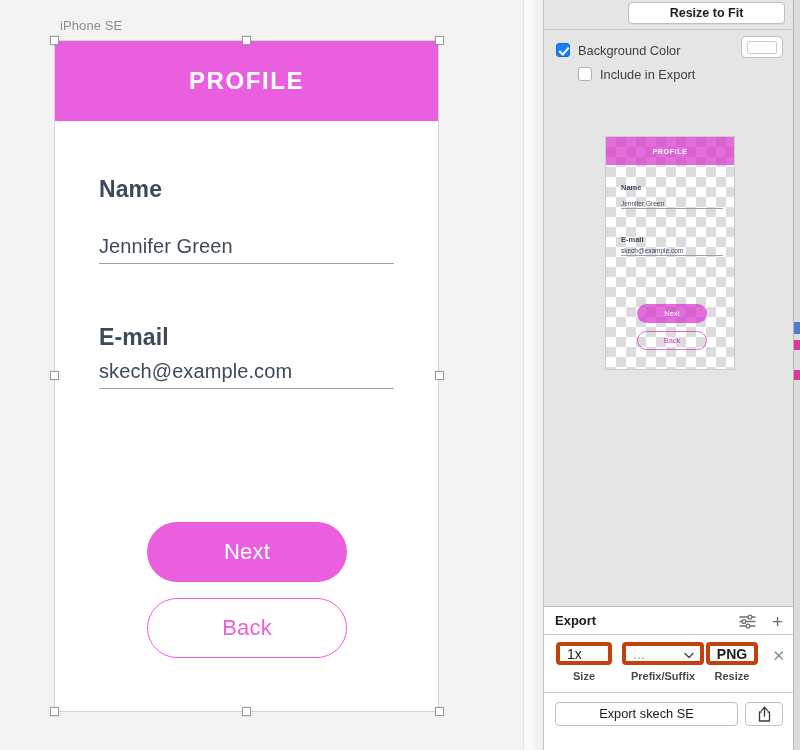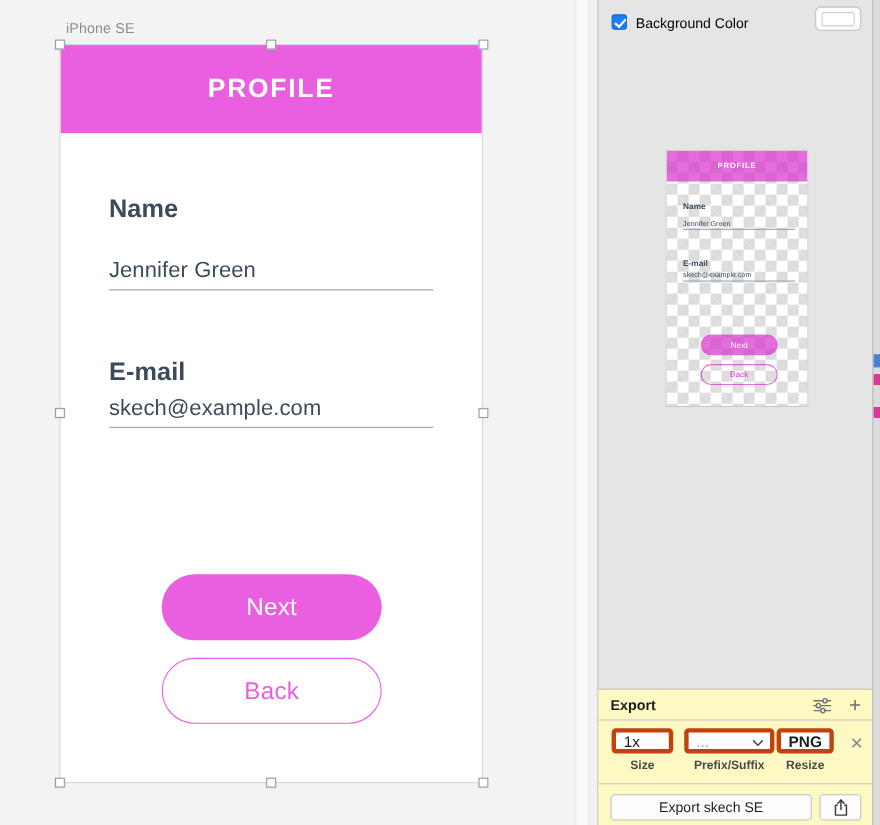--- a/index.html
+++ b/index.html
@@ -154,21 +154,21 @@
   .cb.on { background: #1a7ef5; border: 1px solid #1569d6; }
   .cb.off { background: #ffffff; border: 1px solid #b0b0b0; }
   .cb.on::after {
     content: "";
     position: absolute; left: 4px; top: 1px;
     width: 4px; height: 8px;
     border: solid #ffffff;
     border-width: 0 2px 2px 0;
     transform: rotate(42deg);
   }
-  .check-label { font-size: 12.8px; color: #000000; }
+  .check-label { font-size: 12.8px; color: #404040; }
   #bg-swatch {
     position: absolute; right: 10px; top: 6px;
     width: 42px; height: 22px;
     background: #fdfdfd;
     border: 1px solid #c0c0c0;
     border-radius: 5px;
     display: flex; align-items: center; justify-content: center;
   }
   #bg-swatch-inner {
     width: 30px; height: 13px;
@@ -218,22 +218,22 @@
     border-radius: 10px;
     display: flex; align-items: center; justify-content: center;
     font-size: 7.5px;
   }
   #pv-next { top: 167px; background: rgba(217,52,207,.72); color: #fff; }
   #pv-back { top: 194px; color: #d934cf; border: 1px solid rgba(217,52,207,.72); }
 
   
   #export-section {
     position: absolute; left: 0; bottom: 0;
-    width: 250px; height: 124px;
-    background: #fef9c3;
+    width: 250px; height: 144px;
+    background: #ffffff;
     border-top: 1px solid #bdbdbd;
   }
   #export-header {
     position: relative; height: 28px;
     border-bottom: 1px solid #c8c8c8;
     display: flex; align-items: center;
   }
   #export-title {
     margin-left: 11px;
     font-size: 13px; font-weight: 700; color: #1d1d1d;
@@ -316,25 +316,32 @@
     <div class="handle" style="left:435px; top:371px;"></div>
     <div class="handle" style="left:50px;  top:707px;"></div>
     <div class="handle" style="left:242px; top:707px;"></div>
     <div class="handle" style="left:435px; top:707px;"></div>
 
     <div id="canvas-scrollbar"></div>
   </div>
 
   <div id="inspector">
 
+    <div class="sec-resize">
+      <div id="resize-to-fit">Resize to Fit</div>
+    </div>
 
     <div class="sec-bg">
       <div class="check-row">
         <span class="cb on"></span>
         <span class="check-label">Background Color</span>
+      </div>
+      <div class="check-row indent">
+        <span class="cb off"></span>
+        <span class="check-label">Include in Export</span>
       </div>
       <div id="bg-swatch">
         <span id="bg-swatch-inner"></span>
       </div>
     </div>
 
     <div id="preview-wrap">
       <div id="preview">
         <div class="pv-header">
           <span class="pv-header-title">PROFILE</span>

